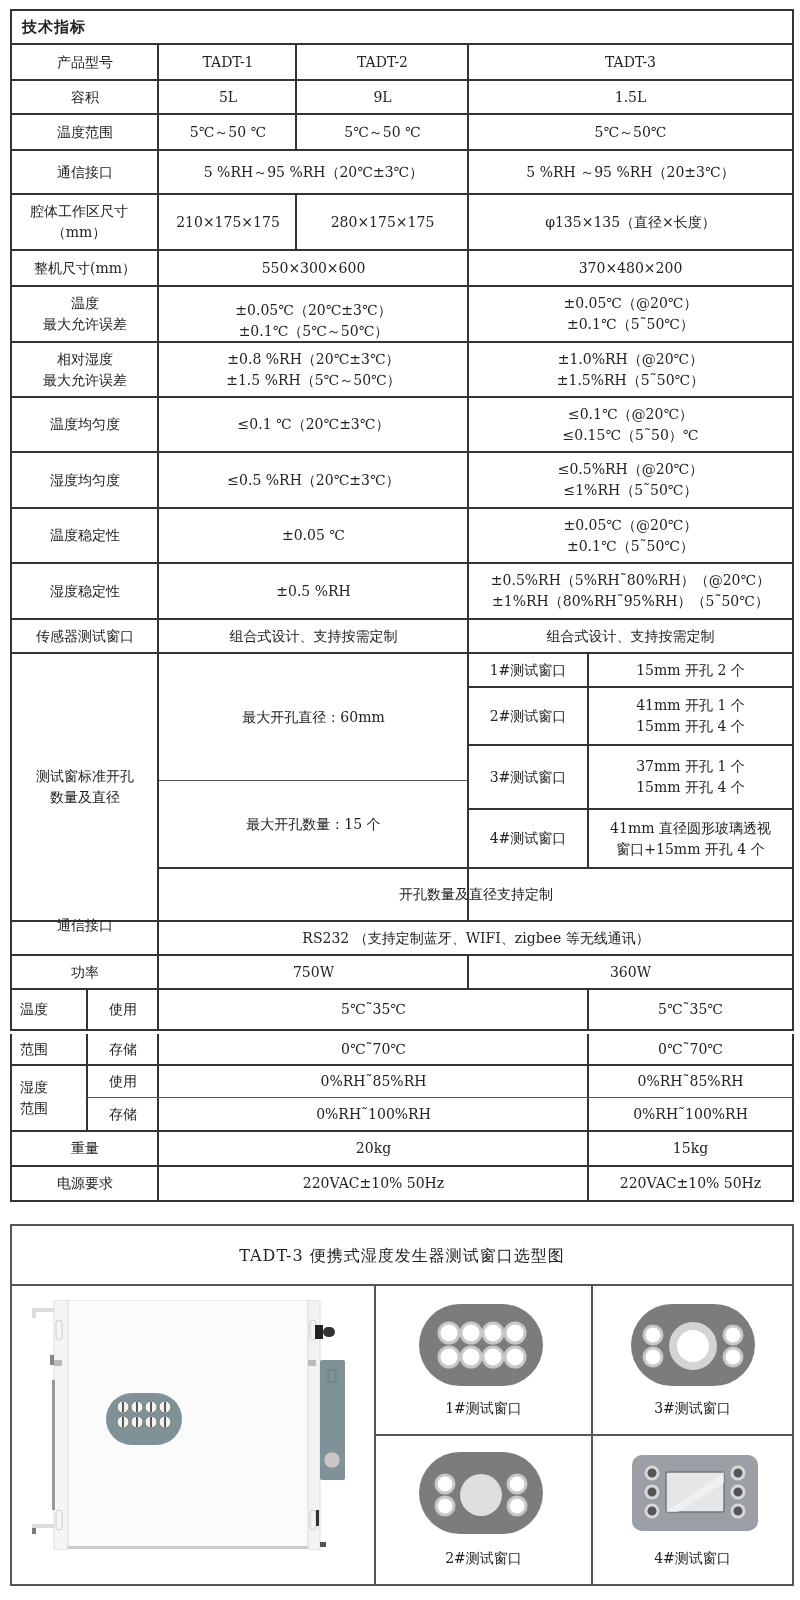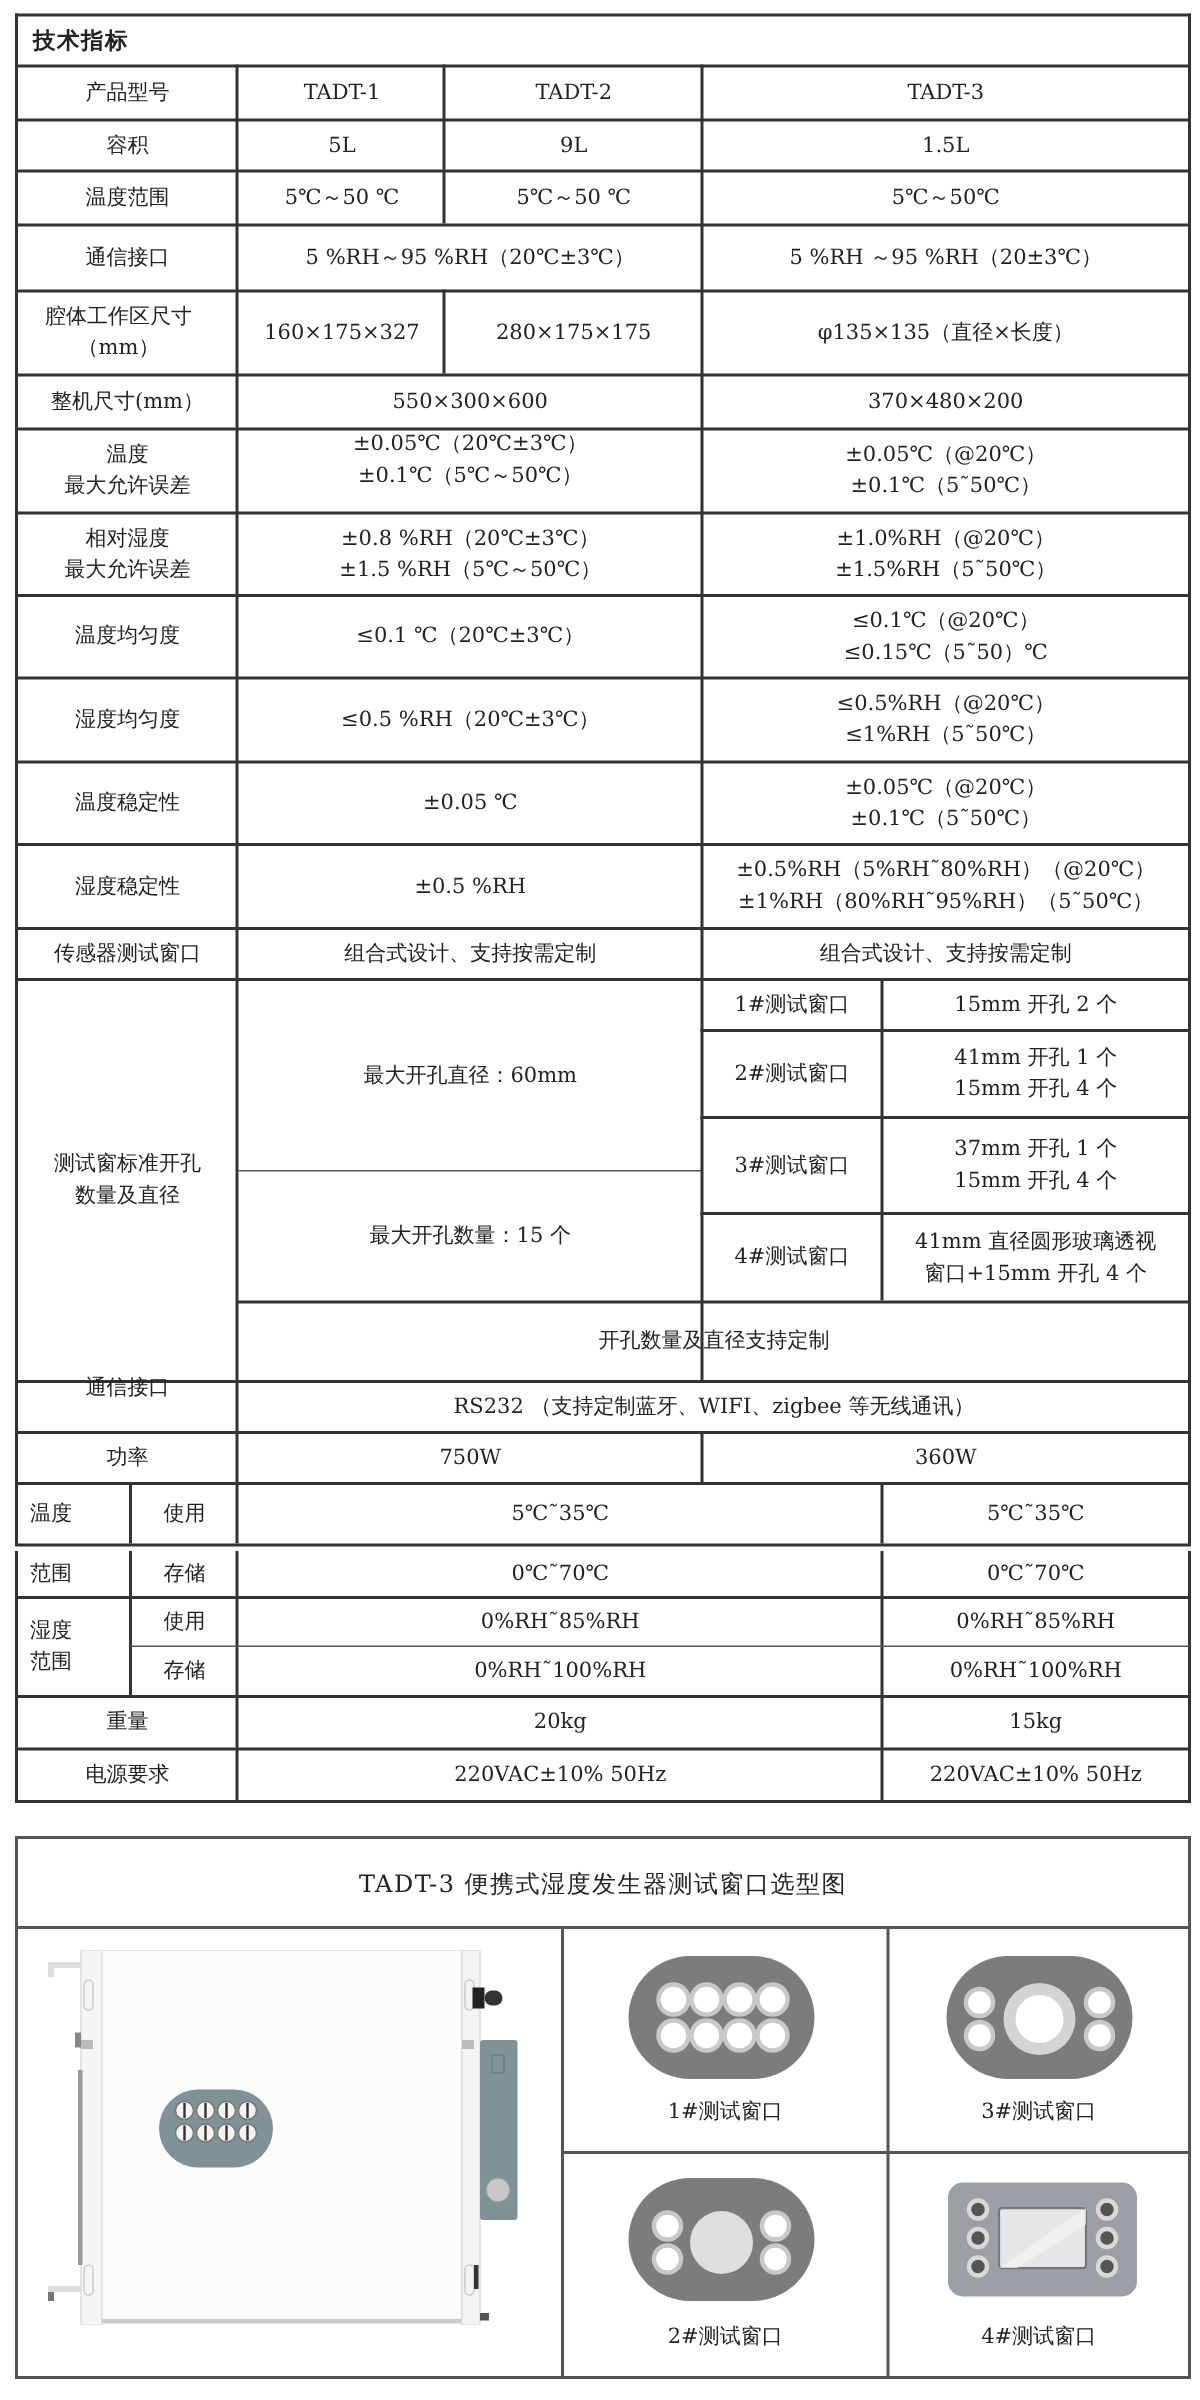--- a/index.html
+++ b/index.html
@@ -46,33 +46,33 @@
   <div class="cell" style="left:469px;top:115px;width:323px;height:34px;">5℃～50℃</div>
   <div class="hl" style="left:10px;top:149px;width:784px;"></div>
 
   <div class="cell" style="left:12px;top:151px;width:146px;height:42px;">通信接口</div>
   <div class="cell" style="left:160px;top:151px;width:307px;height:42px;">5 %RH～95 %RH（20℃±3℃）</div>
   <div class="cell" style="left:469px;top:151px;width:323px;height:42px;">5 %RH ～95 %RH（20±3℃）</div>
   <div class="hl" style="left:10px;top:193px;width:784px;"></div>
 
   <div class="cell" style="left:12px;top:195px;width:134px;height:54px;">腔体工作区尺寸
 （mm）</div>
-  <div class="cell" style="left:160px;top:195px;width:136px;height:54px;">160×175×327</div>
+  <div class="cell" style="left:160px;top:195px;width:136px;height:54px;">210×175×175</div>
   <div class="cell" style="left:298px;top:195px;width:169px;height:54px;">280×175×175</div>
   <div class="cell" style="left:469px;top:195px;width:323px;height:54px;">φ135×135（直径×长度）</div>
   <div class="hl" style="left:10px;top:249px;width:784px;"></div>
 
   <div class="cell" style="left:12px;top:251px;width:146px;height:34px;">整机尺寸(mm）</div>
   <div class="cell" style="left:160px;top:251px;width:307px;height:34px;">550×300×600</div>
   <div class="cell" style="left:469px;top:251px;width:323px;height:34px;">370×480×200</div>
   <div class="hl" style="left:10px;top:285px;width:784px;"></div>
 
   <div class="cell" style="left:12px;top:287px;width:146px;height:54px;">温度
 最大允许误差</div>
-  <div class="cell" style="left:160px;top:275px;width:307px;height:64px;">±0.05℃（20℃±3℃）
+  <div class="cell" style="left:160px;top:289px;width:307px;height:64px;">±0.05℃（20℃±3℃）
 ±0.1℃（5℃～50℃）</div>
   <div class="cell" style="left:469px;top:287px;width:323px;height:54px;">±0.05℃（@20℃）
 ±0.1℃（5˜50℃）</div>
   <div class="hl" style="left:10px;top:341px;width:784px;"></div>
 
   <div class="cell" style="left:12px;top:343px;width:146px;height:53px;">相对湿度
 最大允许误差</div>
   <div class="cell" style="left:160px;top:343px;width:307px;height:53px;">±0.8 %RH（20℃±3℃）
 ±1.5 %RH（5℃～50℃）</div>
   <div class="cell" style="left:469px;top:343px;width:323px;height:53px;">±1.0%RH（@20℃）

